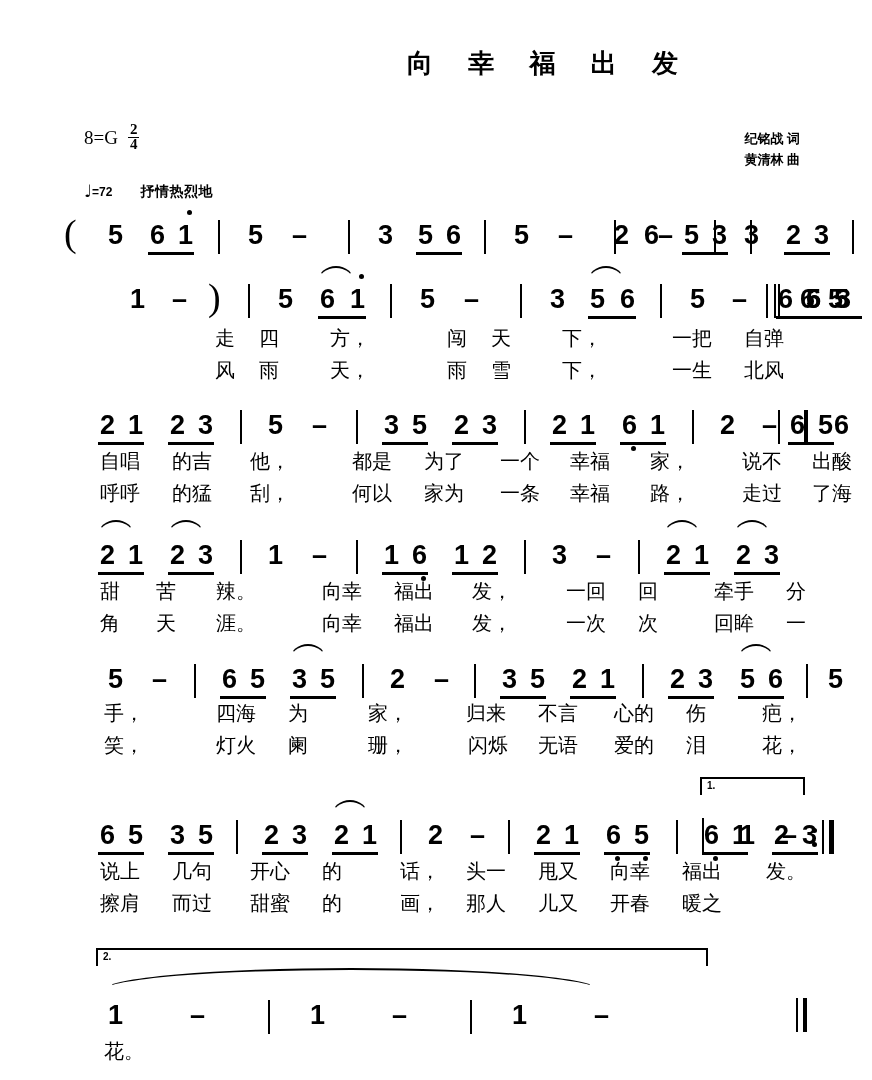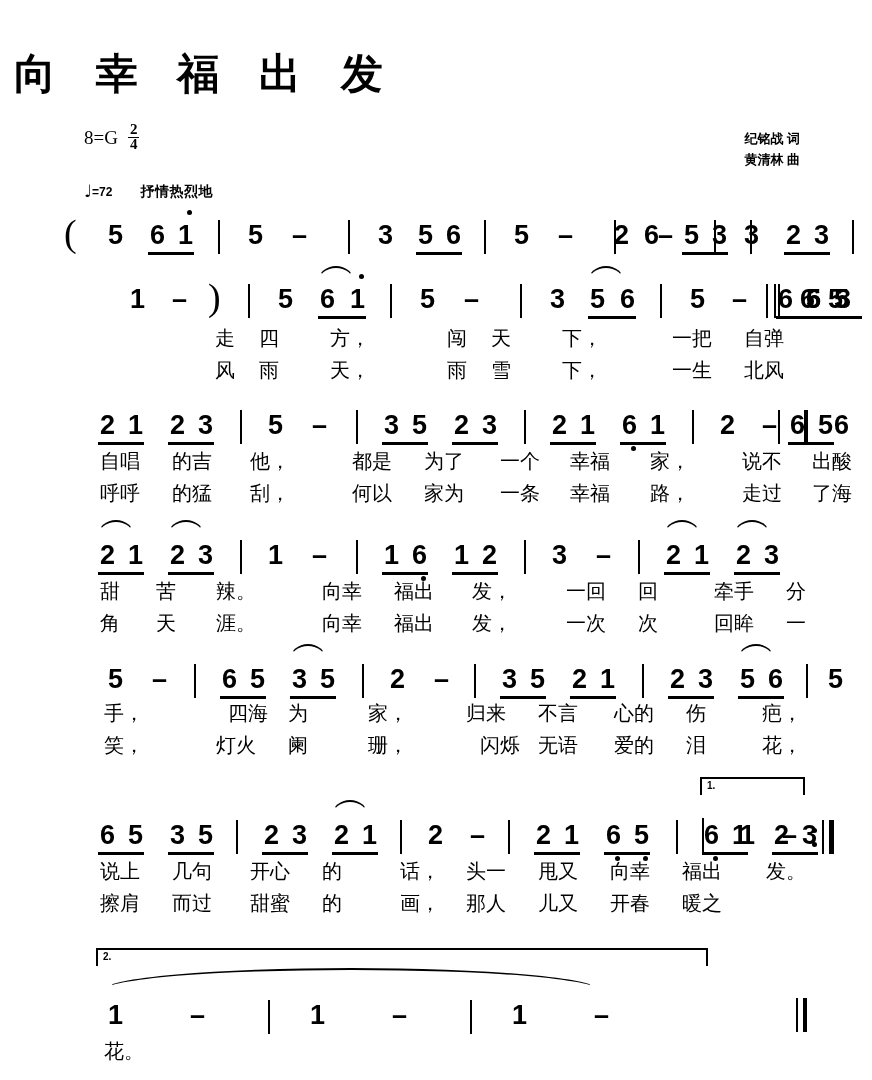--- a/index.html
+++ b/index.html
@@ -15,23 +15,23 @@
     color: #000000;
     overflow: hidden;
   }
 
   
   #sheet-title {
     position: absolute;
     top: 46px;
     left: 0;
     width: 692px;
-    text-align: left;
+    text-align: right;
     font-family: "Liberation Sans", "DejaVu Sans", sans-serif;
-    font-size: 42px;
+    font-size: 26px;
     font-weight: 700;
     letter-spacing: 14px;
     text-indent: 14px;
   }
 
   #key-signature {
     position: absolute;
     top: 124px;
     left: 84px;
     font-size: 19px;
@@ -464,35 +464,35 @@
         <span class="g note" style="left:698px">3</span>
         <div class="beam" style="left:668px;top:44px;width:46px"></div>
         <div class="slur" style="left:738px;top:-8px;width:34px"></div>
         <span class="g note" style="left:740px">5</span>
         <span class="g note" style="left:768px">6</span>
         <div class="beam" style="left:738px;top:44px;width:46px"></div>
       </div>
     </div>
     <div class="system" style="top: 700px;">
       <span class="lyr" style="left: 104px;">手，</span>
-      <span class="lyr" style="left: 216px; margin-left: 12px;">四海</span>
+      <span class="lyr" style="left: 216px;">四海</span>
       <span class="lyr" style="left: 288px;">为</span>
       <span class="lyr" style="left: 368px;">家，</span>
       <span class="lyr" style="left: 466px;">归来</span>
       <span class="lyr" style="left: 538px;">不言</span>
       <span class="lyr" style="left: 614px;">心的</span>
       <span class="lyr" style="left: 686px;">伤</span>
       <span class="lyr" style="left: 762px;">疤，</span>
     </div>
     <div class="system" style="top: 732px;">
       <span class="lyr" style="left: 104px;">笑，</span>
       <span class="lyr" style="left: 216px;">灯火</span>
       <span class="lyr" style="left: 288px;">阑</span>
       <span class="lyr" style="left: 368px;">珊，</span>
-      <span class="lyr" style="left: 480px;">闪烁</span>
+      <span class="lyr" style="left: 468px;">闪烁</span>
       <span class="lyr" style="left: 538px;">无语</span>
       <span class="lyr" style="left: 614px;">爱的</span>
       <span class="lyr" style="left: 686px;">泪</span>
       <span class="lyr" style="left: 762px;">花，</span>
     </div>
     <div class="system" style="top: 808px;">
       <div class="noterow">
         <span class="g note" style="left:100px">6</span>
         <span class="g note" style="left:128px">5</span>
         <div class="beam" style="left:98px;top:44px;width:46px"></div>

